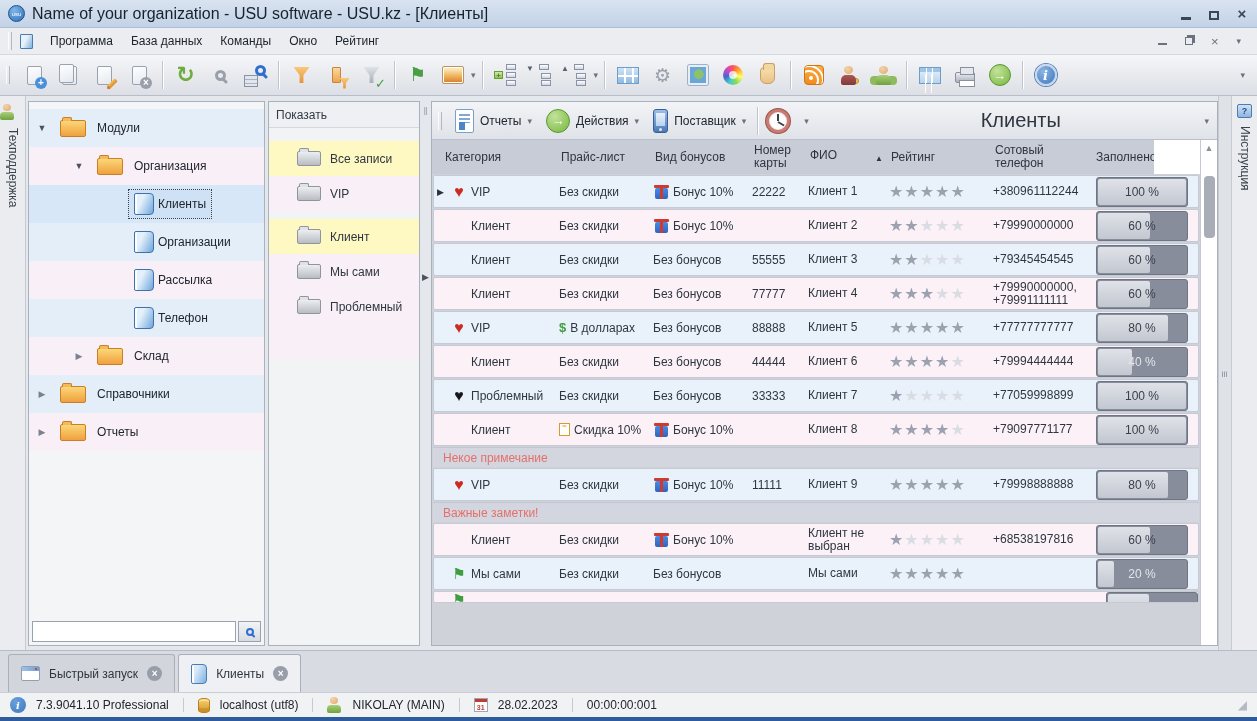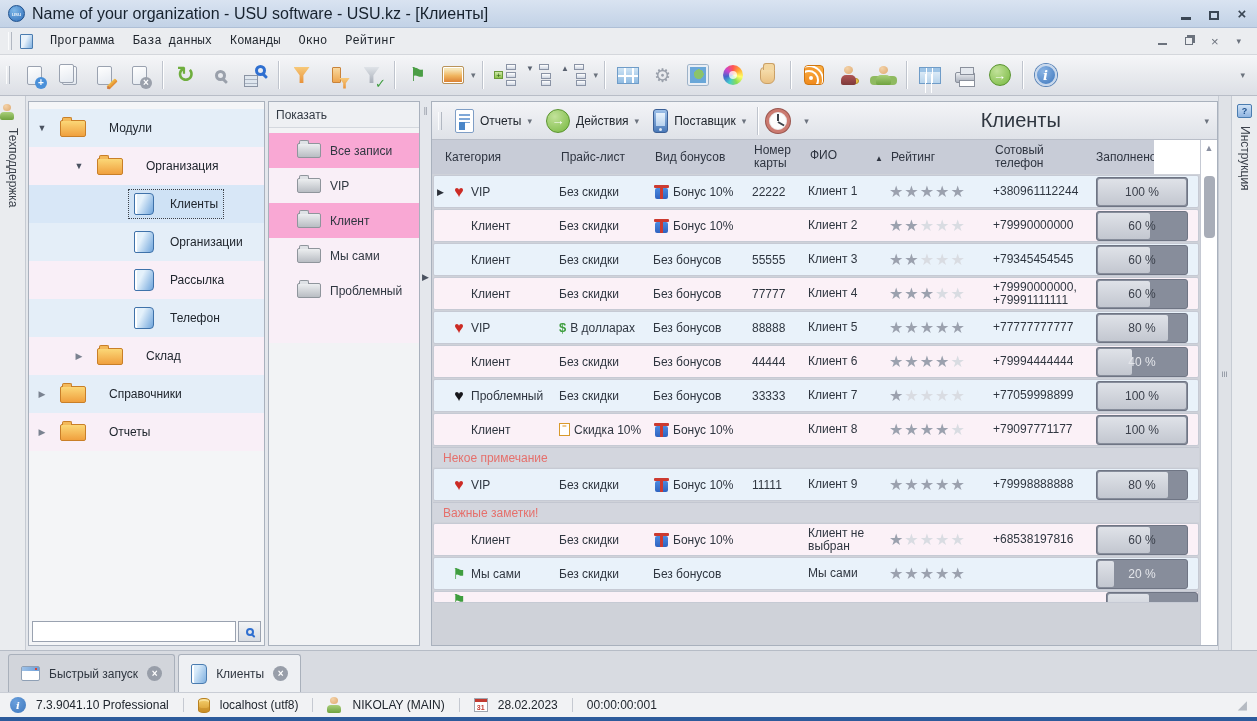--- a/index.html
+++ b/index.html
@@ -15,21 +15,21 @@
   .title-text{font-size:16px;color:#17222e;}
   .win-btns{margin-left:auto;display:flex;gap:14px;align-items:center;color:#3a4654;}
   .wb{width:14px;height:12px;display:flex;align-items:flex-end;justify-content:center;font-weight:bold;cursor:default;}
   .wb.min span{display:block;width:10px;height:3px;background:#3a4654;}
   .wb.max span{display:block;width:10px;height:9px;border:2px solid #3a4654;}
   .wb.close{font-size:15px;line-height:12px;}
   
   .menubar{height:27px;background:#ebedf0;display:flex;align-items:center;padding:0 6px;border-bottom:1px solid #d4d7dc;flex:none;}
   .grip{width:4px;height:18px;border-left:1px solid #fbfcfd;border-right:1px solid #b2b8c2;margin:0 6px 0 2px;flex:none;}
   .menu-doc{width:13px;height:15px;background:linear-gradient(115deg,#e8f2fb 40%,#7fb0e0);border:1px solid #4a7cb0;border-radius:1px;margin:0 8px 0 2px;flex:none;}
-  .menu-item{padding:4px 9px;color:#20262e;font-family:Liberation Mono, monospace;}
+  .menu-item{padding:4px 9px;color:#20262e;}
   .mdi-btns{margin-left:auto;display:flex;align-items:center;gap:18px;color:#6b727d;padding-right:10px;}
   .mdi-min{width:9px;height:8px;border-bottom:2px solid #6b727d;}
   .mdi-restore{width:8px;height:8px;border:1px solid #6b727d;box-shadow:2px -2px 0 -0px #6b727d;}
   .mdi-close{font-size:13px;}
   .dd{font-size:9px;color:#6b727d;}
   
   .toolbar{height:41px;background:linear-gradient(#f5f6f8,#dcdfe5);border-bottom:1px solid #b8bdc7;display:flex;align-items:center;padding:0 4px;flex:none;gap:2px;}
   .tbtn{width:33px;height:33px;display:flex;align-items:center;justify-content:center;border-radius:3px;position:relative;flex:none;}
   .tsep{width:1px;height:28px;background:#bfc4cd;box-shadow:1px 0 0 #fff;margin:0 4px;flex:none;}
   .pg{width:15px;height:19px;background:linear-gradient(160deg,#ffffff,#e4e9f0);border:1px solid #9aa2b0;border-radius:2px;position:relative;}
@@ -100,35 +100,35 @@
   .pin{margin-left:auto;width:10px;height:10px;position:relative;}
   .pin::before{content:'';position:absolute;top:0;left:2px;width:6px;height:6px;border:1px solid #8a90a0;background:#cfd4dc;}
   .pin::after{content:'';position:absolute;top:6px;left:4px;width:2px;height:5px;background:#8a90a0;}
   .tree{flex:1;overflow:hidden;padding-top:7px;}
   .tree-row{height:38px;display:flex;align-items:center;gap:8px;}
   .tree-row.blue{background:#e4eef8;}
   .tree-row.pink{background:#f9eff7;}
   .tree-row.sel{background:#d8e7f7;}
   .expander{width:10px;font-size:9px;color:#4a5260;text-align:center;flex:none;}
   .expander.closed{color:#7a8290;}
-  .item-body{display:flex;align-items:center;gap:16px;padding:3px 5px;}
+  .item-body{display:flex;align-items:center;gap:4px;padding:3px 5px;}
   .tree-row.sel .item-body{outline:1px dotted #3a4048;background:#cfe2f5;}
   .fold.tree-ic{width:26px;height:17px;}
   .book-ic{width:20px;height:22px;background:linear-gradient(115deg,#e4f1fb 35%,#6fa5dc);border:1px solid #3f72aa;border-radius:2px 4px 4px 2px;box-shadow:inset 2px 0 0 #fff;flex:none;}
   .tree-label{color:#20262e;}
   .search-row{height:27px;display:flex;align-items:center;padding:2px 3px;flex:none;gap:2px;}
   .search-input{flex:1;height:21px;border:1px solid #9aa2b0;background:#fff;padding:0 4px;font:inherit;}
   .search-btn{width:23px;height:21px;background:linear-gradient(#f2f4f6,#d8dce2);border:1px solid #9aa2b0;display:flex;align-items:center;justify-content:center;}
   .search-btn .mag{width:8px;height:8px;border-width:2px;}
   .search-btn .mag::after{height:5px;width:2px;bottom:-4px;right:-2px;}
   
   .filterpanel{width:152px;margin:5px 0 4px 2px;background:#f2f3f5;border:1px solid #a9b1bd;display:flex;flex-direction:column;flex:none;}
   .filter-list{padding-top:5px;}
   .filter-row{height:35px;display:flex;align-items:center;gap:9px;padding-left:28px;}
-  .filter-row.blue{background:#f9a8d4;}
+  .filter-row.blue{background:#fef9c3;margin-top:8px;}
   .filter-row.pink{background:#f9eff7;}
   .filter-row .fold{width:24px;height:15px;margin-right:0;}
   .stripe{height:35px;background:#f9eff7;}
   
   .vsplit{width:11px;display:flex;flex-direction:column;align-items:center;background:#e4e7ec;flex:none;padding-top:10px;}
   .vsplit .bars{color:#9aa0ab;font-size:10px;}
   .vsplit .arrow{margin-top:155px;font-size:9px;color:#4a5260;}
   .vsplit2{width:13px;background:#dfe2e7;border-left:1px solid #c6cbd3;display:flex;align-items:center;justify-content:center;flex:none;}
   .vsplit2 .hmark{color:#8a909c;font-size:11px;writing-mode:vertical-rl;letter-spacing:-2px;}
   

